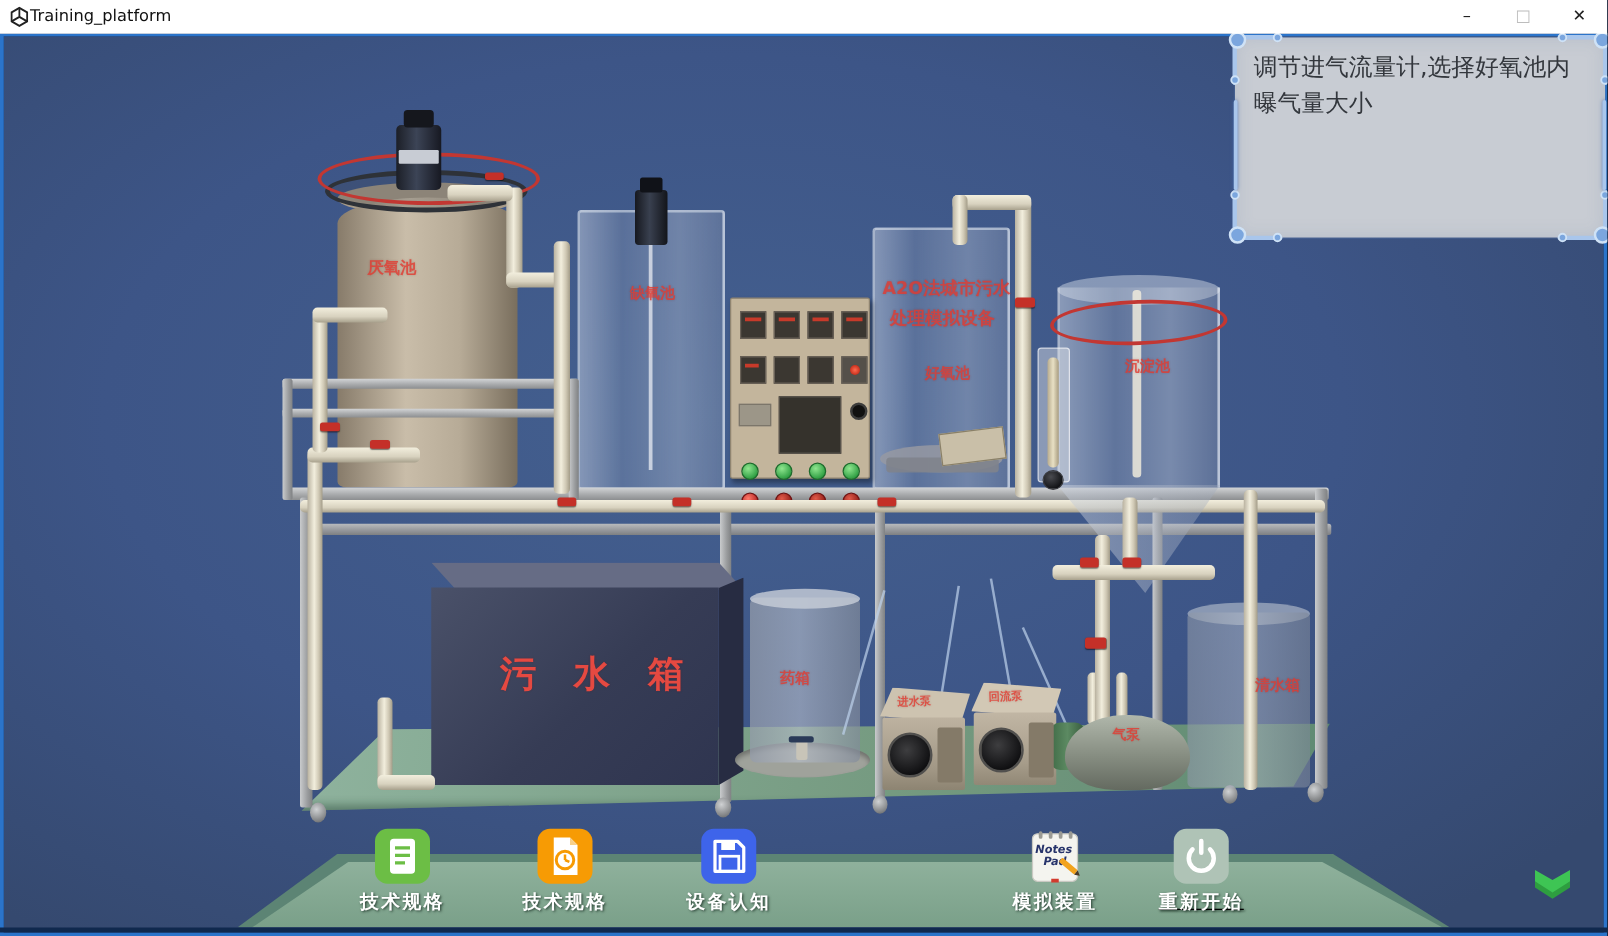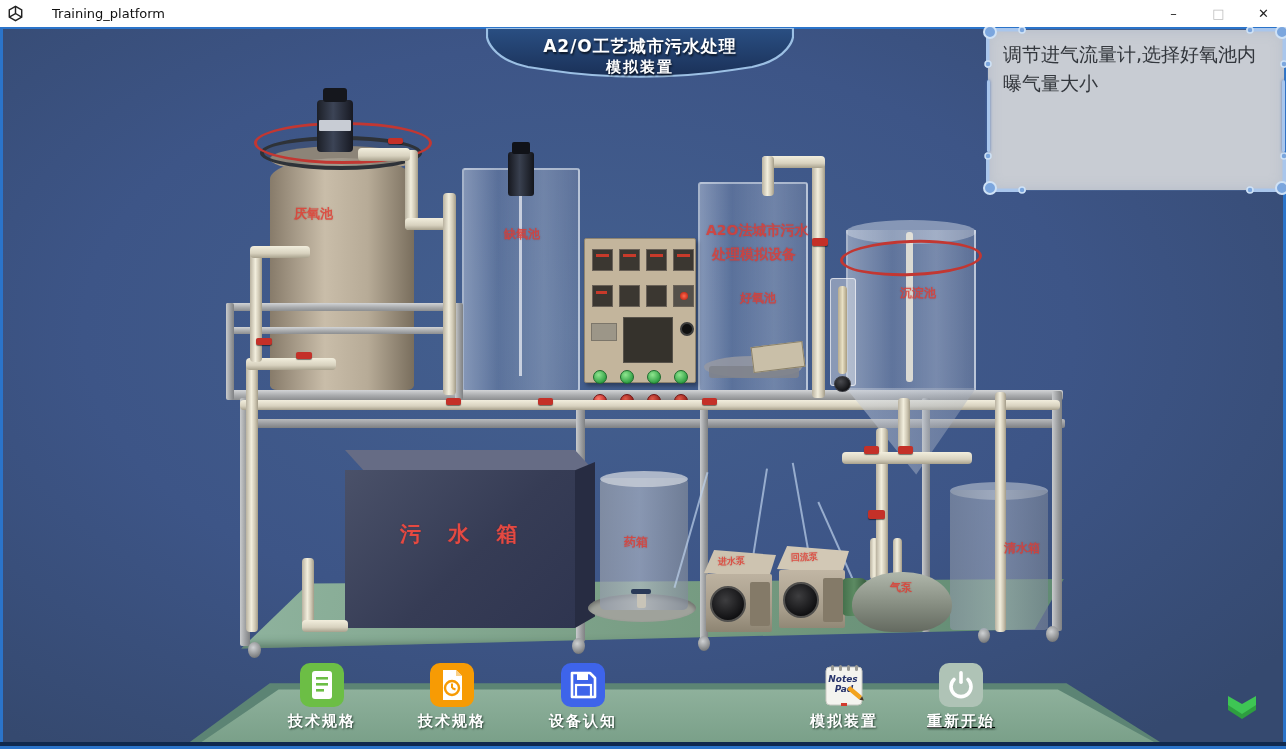--- a/index.html
+++ b/index.html
@@ -2,21 +2,21 @@
 <html><head>
 <meta charset="utf-8">
 <style>
   html,body{margin:0;padding:0;background:#1a1a1a;}
   *{box-sizing:border-box;font-family:"DejaVu Sans","Liberation Sans",sans-serif;}
   #app{position:relative;width:1286px;height:749px;overflow:hidden;background:#0e2d5c;}
   .abs{position:absolute;}
 
   
   #titlebar{position:absolute;left:0;top:0;width:1286px;height:27px;background:#ffffff;z-index:50;display:flex;align-items:center;}
-  #titlebar .title{font-size:13px;color:#111;margin-left:8px;padding-left:28px;}
+  #titlebar .title{font-size:13px;color:#111;margin-left:8px;}
   .wincontrols{position:absolute;right:0;top:0;height:27px;display:flex;}
   .winbtn{width:45px;height:27px;display:flex;align-items:center;justify-content:center;font-size:13px;color:#222;}
   .winbtn.max{color:#bdbdbd;}
 
   
   #viewport{position:absolute;left:0;top:27px;width:1286px;height:722px;border:3px solid #2b74ca;border-top:2px solid #2b74ca;
     background:radial-gradient(ellipse 900px 520px at 45% 42%, #44608f 0%, #3d5587 55%, #35496f 100%);}
   
 
   
@@ -197,21 +197,21 @@
   <div class="valve abs" style="z-index:7;left:868px;top:510px;width:17px;height:9px;"></div>
 
   <div class="abs" style="z-index:6;left:690px;top:470px;width:2px;height:120px;background:rgba(190,210,235,.7);transform:rotate(16deg);"></div>
   <div class="abs" style="z-index:6;left:757px;top:468px;width:2px;height:115px;background:rgba(190,210,235,.7);transform:rotate(9deg);"></div>
   <div class="abs" style="z-index:6;left:802px;top:462px;width:2px;height:118px;background:rgba(190,210,235,.7);transform:rotate(-10deg);"></div>
   <div class="abs" style="z-index:6;left:836px;top:498px;width:2px;height:92px;background:rgba(190,210,235,.7);transform:rotate(-24deg);"></div>
 
   <div class="abs" style="z-index:5;left:345px;top:450px;width:250px;height:22px;clip-path:polygon(8% 100%,100% 100%,92% 0,0 0);background:#666c85;"></div>
   <div class="abs" style="z-index:5;left:345px;top:470px;width:230px;height:158px;background:linear-gradient(135deg,#4a5169,#363c55 55%,#2f3550);"></div>
   <div class="abs" style="z-index:5;left:575px;top:462px;width:20px;height:166px;clip-path:polygon(0 5%,100% 0,100% 93%,0 100%);background:#272c42;"></div>
-  <div class="rlabel abs" style="left:400px;top:520px;font-size:21px;letter-spacing:10px;opacity:.95;color:#ef4a40;">污 水 箱</div>
+  <div class="rlabel abs" style="left:400px;top:520px;font-size:29px;letter-spacing:10px;opacity:.95;color:#ef4a40;">污 水 箱</div>
 
   <div class="abs" style="z-index:5;left:588px;top:594px;width:108px;height:28px;border-radius:50%;background:#9fa29b;box-shadow:inset 0 3px 4px rgba(0,0,0,.3);"></div>
   <div class="abs" style="z-index:5;left:600px;top:478px;width:88px;height:132px;border-radius:5px;background:linear-gradient(90deg,rgba(148,156,170,.75),rgba(185,192,204,.6) 45%,rgba(130,139,154,.7));"></div>
   <div class="abs" style="z-index:5;left:600px;top:471px;width:88px;height:16px;border-radius:50%;background:rgba(200,206,216,.8);"></div>
   <div class="rlabel abs" style="left:624px;top:534px;font-size:12px;">药箱</div>
   <div class="abs" style="z-index:6;left:637px;top:592px;width:9px;height:16px;background:#c8c4b8;border-radius:2px;"></div>
   <div class="abs" style="z-index:6;left:631px;top:589px;width:20px;height:5px;background:#2a3a58;border-radius:2px;"></div>
 
   <div class="abs" style="z-index:6;left:704px;top:550px;width:72px;height:28px;clip-path:polygon(14% 0,100% 18%,90% 100%,0 82%);background:#cdc3b0;"></div>
   <div class="rlabel abs" style="z-index:7;left:718px;top:555px;font-size:9px;transform:rotate(-2deg);">进水泵</div>
@@ -228,33 +228,20 @@
   <div class="pipe-v abs" style="z-index:5;left:870px;top:538px;width:9px;height:42px;"></div>
   <div class="pipe-v abs" style="z-index:5;left:893px;top:538px;width:9px;height:42px;"></div>
   <div class="abs" style="z-index:6;left:840px;top:578px;width:28px;height:38px;border-radius:8px;background:linear-gradient(90deg,#3f6a46,#5c8a62 50%,#35593b);"></div>
   <div class="abs" style="z-index:6;left:852px;top:572px;width:100px;height:60px;border-radius:48% 48% 40% 40% / 55% 55% 42% 42%;background:linear-gradient(#b0b7ab,#868d81 55%,#646a60);"></div>
   <div class="rlabel abs" style="z-index:7;left:890px;top:580px;font-size:11px;">气泵</div>
 
   <div class="abs" style="z-index:5;left:950px;top:482px;width:98px;height:18px;border-radius:50%;background:rgba(188,196,208,.6);"></div>
   <div class="abs" style="z-index:5;left:950px;top:490px;width:98px;height:140px;border-radius:4px;background:linear-gradient(90deg,rgba(140,150,166,.62),rgba(178,186,200,.5) 45%,rgba(125,135,152,.6));"></div>
   <div class="rlabel abs" style="left:1004px;top:540px;font-size:12px;">清水箱</div>
 
-  <div class="abs" id="banner">
-    <svg width="308" height="58" viewBox="0 0 308 58">
-      <defs>
-        <linearGradient id="bgrad" x1="0" y1="0" x2="0" y2="1">
-          <stop offset="0" stop-color="#2a4f83"></stop>
-            <stop offset="1" stop-color="#1a3057"></stop>
-        </linearGradient>
-      </defs>
-      <path d="M1,0 L307,0 L307,9 C307,9 304,31 266,39 L246,42 C188,51 120,51 62,42 L42,39 C4,31 1,9 1,9 Z" fill="url(#bgrad)" stroke="#9cc0e4" stroke-width="2.2"></path>
-    </svg>
-    <div class="bline l1">A2/O工艺城市污水处理</div>
-    <div class="bline l2">模拟装置</div>
-  </div>
 
   <div class="abs" id="infobox">
     <div class="txt">调节进气流量计,选择好氧池内曝气量大小</div>
     <svg class="corner" style="left:-6px;top:-6px;" viewBox="0 0 46 46">
       <rect x="12" y="4" width="32" height="3.5" rx="1.7" fill="#a9c6ec"></rect>
         <rect x="4" y="12" width="3.5" height="32" rx="1.7" fill="#a9c6ec"></rect>
       <circle cx="8" cy="8" r="6" fill="#7ba6de" stroke="#cfe2f6" stroke-width="2"></circle>
       <circle cx="40" cy="6" r="3" fill="#7ba6de" stroke="#cfe2f6" stroke-width="1.5"></circle>
       <circle cx="6" cy="40" r="3" fill="#7ba6de" stroke="#cfe2f6" stroke-width="1.5"></circle>
     </svg>

